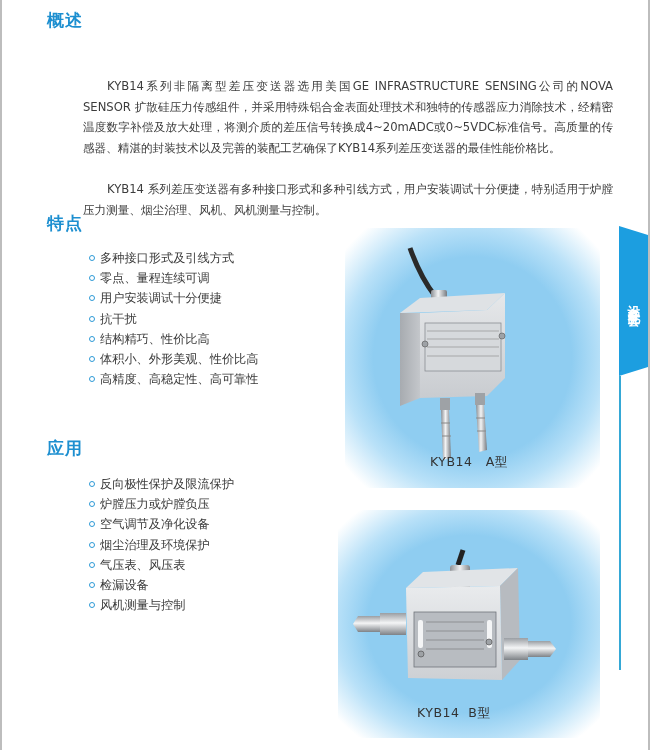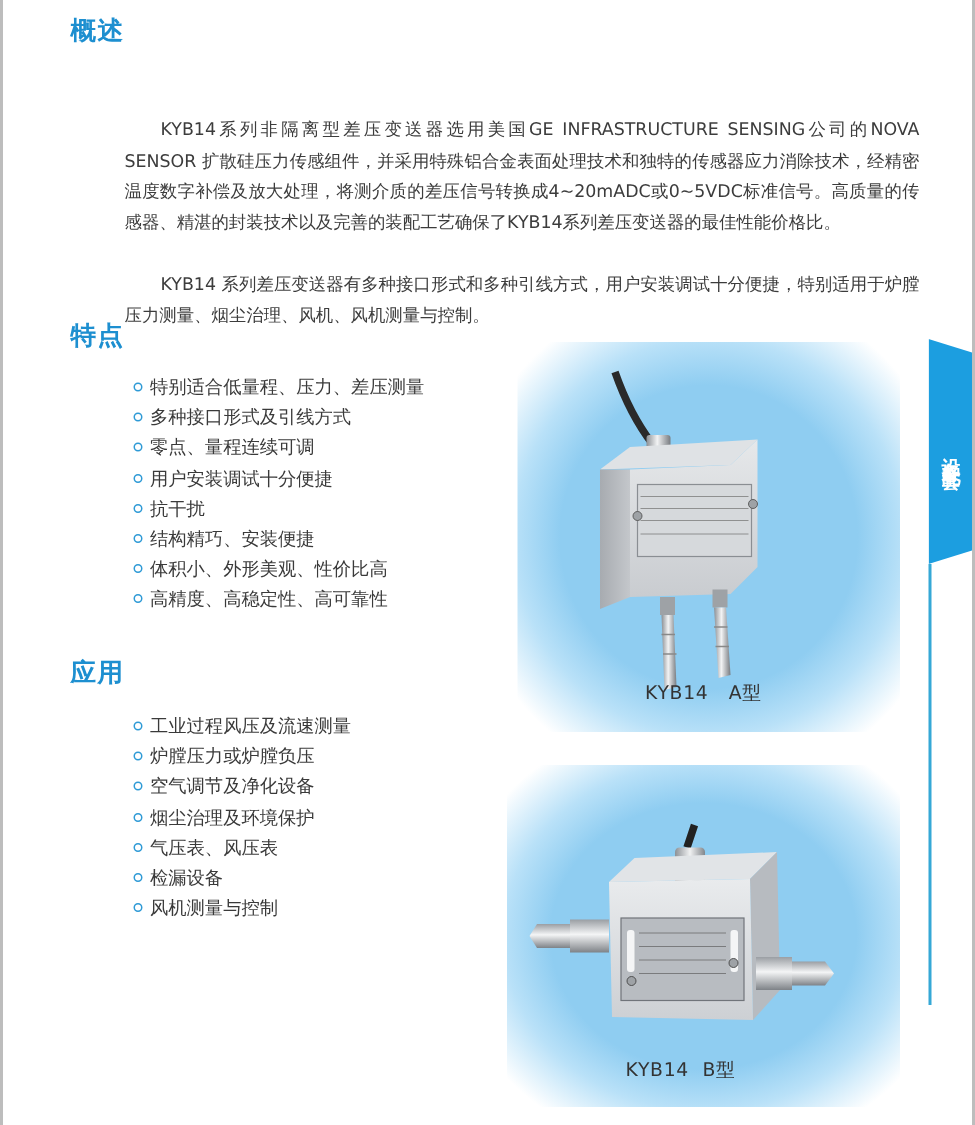--- a/index.html
+++ b/index.html
@@ -70,57 +70,53 @@
   <span class="indent"></span><span>KYB14系列非隔离型差压变送器选用美国GE INFRASTRUCTURE SENSING公司的NOVA SENSOR 扩散硅压力传感组件，并采用特殊铝合金表面处理技术和独特的传感器应力消除技术，经精密温度数字补偿及放大处理，将测介质的差压信号转换成4~20mADC或0~5VDC标准信号。高质量的传感器、精湛的封装技术以及完善的装配工艺确保了KYB14系列差压变送器的最佳性能价格比。</span>
 </div>
 <div class="para" style="top:145px;">
   <span class="indent"></span><span>KYB14 系列差压变送器有多种接口形式和多种引线方式，用户安装调试十分便捷，特别适用于炉膛压力测量、烟尘治理、风机、风机测量与控制。</span>
 </div>
 
 <div class="section-title" style="top:212px;">特点</div>
 <ul class="bullet-list" style="top:248px;">
   <li>
       <span class="bullet-dot"></span>
-      <span>特别适合低量程、压力、差压测量</span>
-    </li>
-  <li>
-      <span class="bullet-dot"></span>
       <span>多种接口形式及引线方式</span>
     </li>
   <li>
       <span class="bullet-dot"></span>
       <span>零点、量程连续可调</span>
     </li>
   <li>
       <span class="bullet-dot"></span>
       <span>用户安装调试十分便捷</span>
     </li>
   <li>
       <span class="bullet-dot"></span>
       <span>抗干扰</span>
     </li>
   <li>
       <span class="bullet-dot"></span>
-      <span>结构精巧、安装便捷</span>
+      <span>结构精巧、性价比高</span>
     </li>
   <li>
       <span class="bullet-dot"></span>
       <span>体积小、外形美观、性价比高</span>
     </li>
   <li>
       <span class="bullet-dot"></span>
       <span>高精度、高稳定性、高可靠性</span>
     </li>
 </ul>
 
 <div class="section-title" style="top:437px;">应用</div>
 <ul class="bullet-list" style="top:474px;">
   <li>
       <span class="bullet-dot"></span>
-      <span>工业过程风压及流速测量</span>
+      <span>反向极性保护及限流保护</span>
     </li>
   <li>
       <span class="bullet-dot"></span>
       <span>炉膛压力或炉膛负压</span>
     </li>
   <li>
       <span class="bullet-dot"></span>
       <span>空气调节及净化设备</span>
     </li>
   <li>

